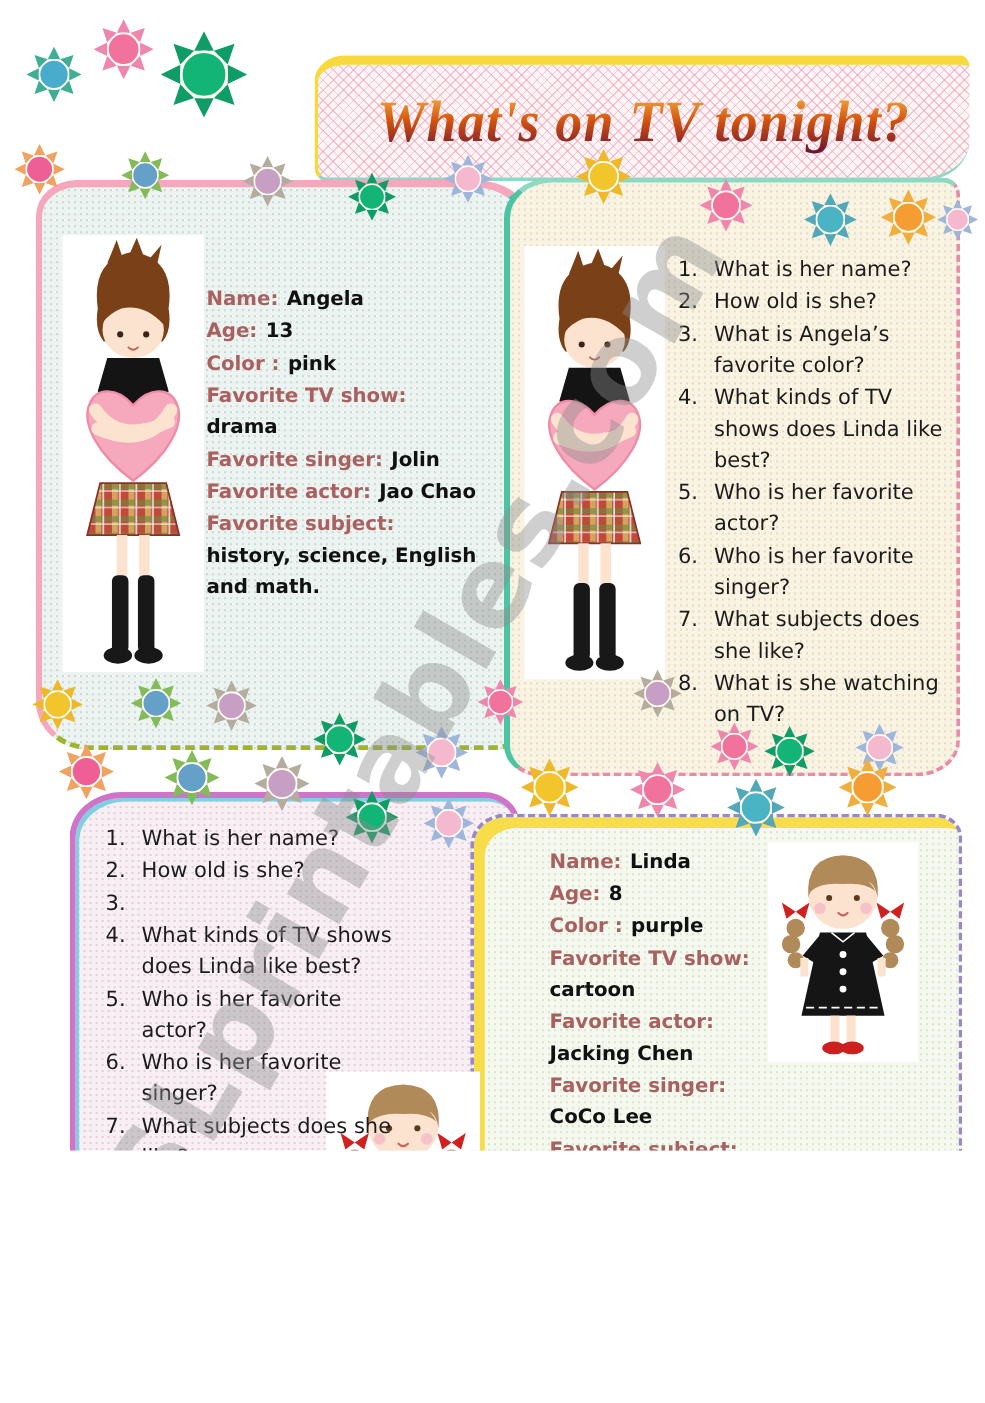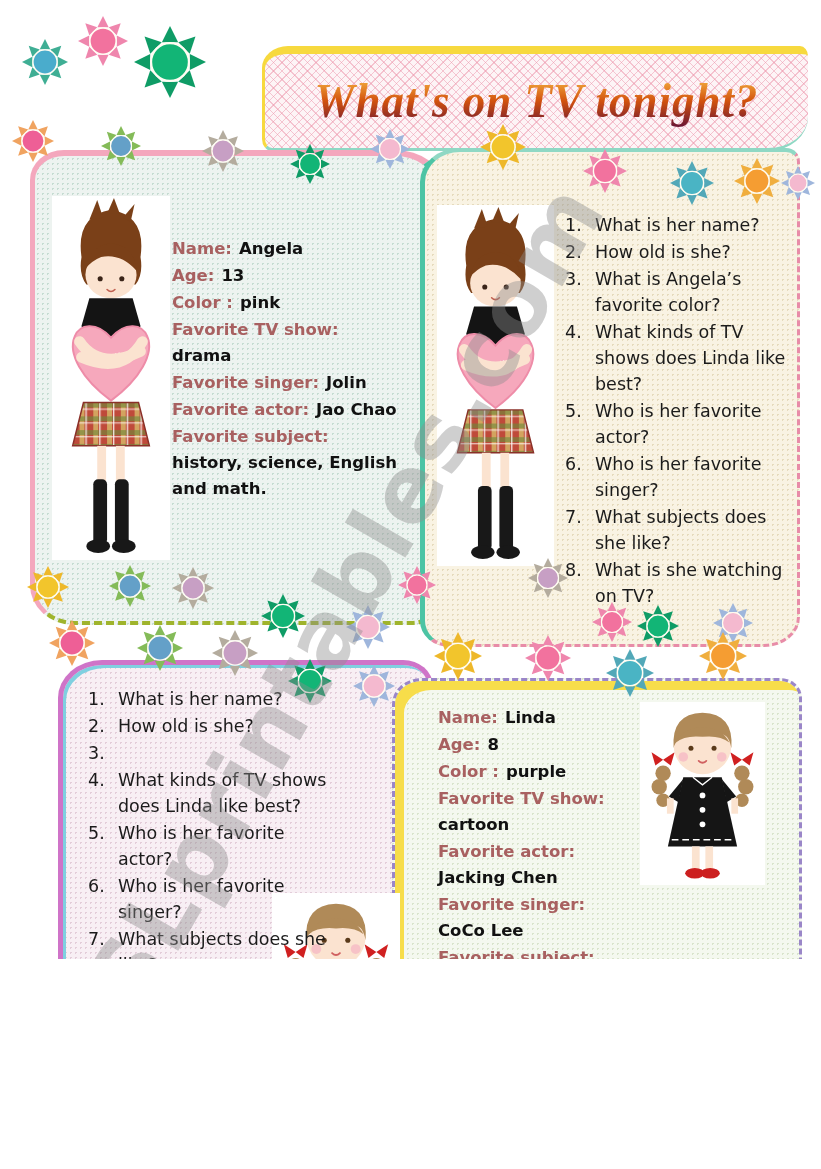--- a/index.html
+++ b/index.html
@@ -34,21 +34,21 @@
     box-shadow:inset 3px 3px 0 #7fd0e0;
     border-radius:44px 30px 26px 40px / 38px 26px 24px 34px;}
   #panel-linda-profile{left:392px;top:678px;width:404px;height:458px;
     background-color:#f4f8ef;background-image:radial-gradient(#d9e4cc 1px,transparent 1px);background-size:5px 5px;
     border:3px dashed #9a86c8;
     box-shadow:inset 9px 9px 0 #f7dd4a;
     border-radius:30px 22px 30px 36px / 26px 20px 26px 30px;}
   
   .profile-block{position:absolute;font-size:16.5px;font-weight:bold;line-height:26px;color:#111;}
   #angela-info{left:172px;top:196px;width:235px;margin-top:40px;}
-  #linda-info{left:438px;top:705px;width:205px;}
+  #linda-info{left:458px;top:705px;width:205px;}
   .pf{margin:0 0 1px 0;}
   .pf-label{color:#a86060;margin-right:7px;}
   .pf-val{color:#111;}
   .pf-val.block{display:block;}
   .pf-status{margin:2px 0 0 0;color:#2bb673;}
   .questions-block{position:absolute;font-size:17.5px;line-height:26px;color:#1b1b1b;}
   #angela-questions-list{left:565px;top:212px;width:228px;}
   #linda-questions-list{left:88px;top:686px;width:240px;}
   .q{display:flex;margin-bottom:1px;}
   .q-num{flex:0 0 30px;}

